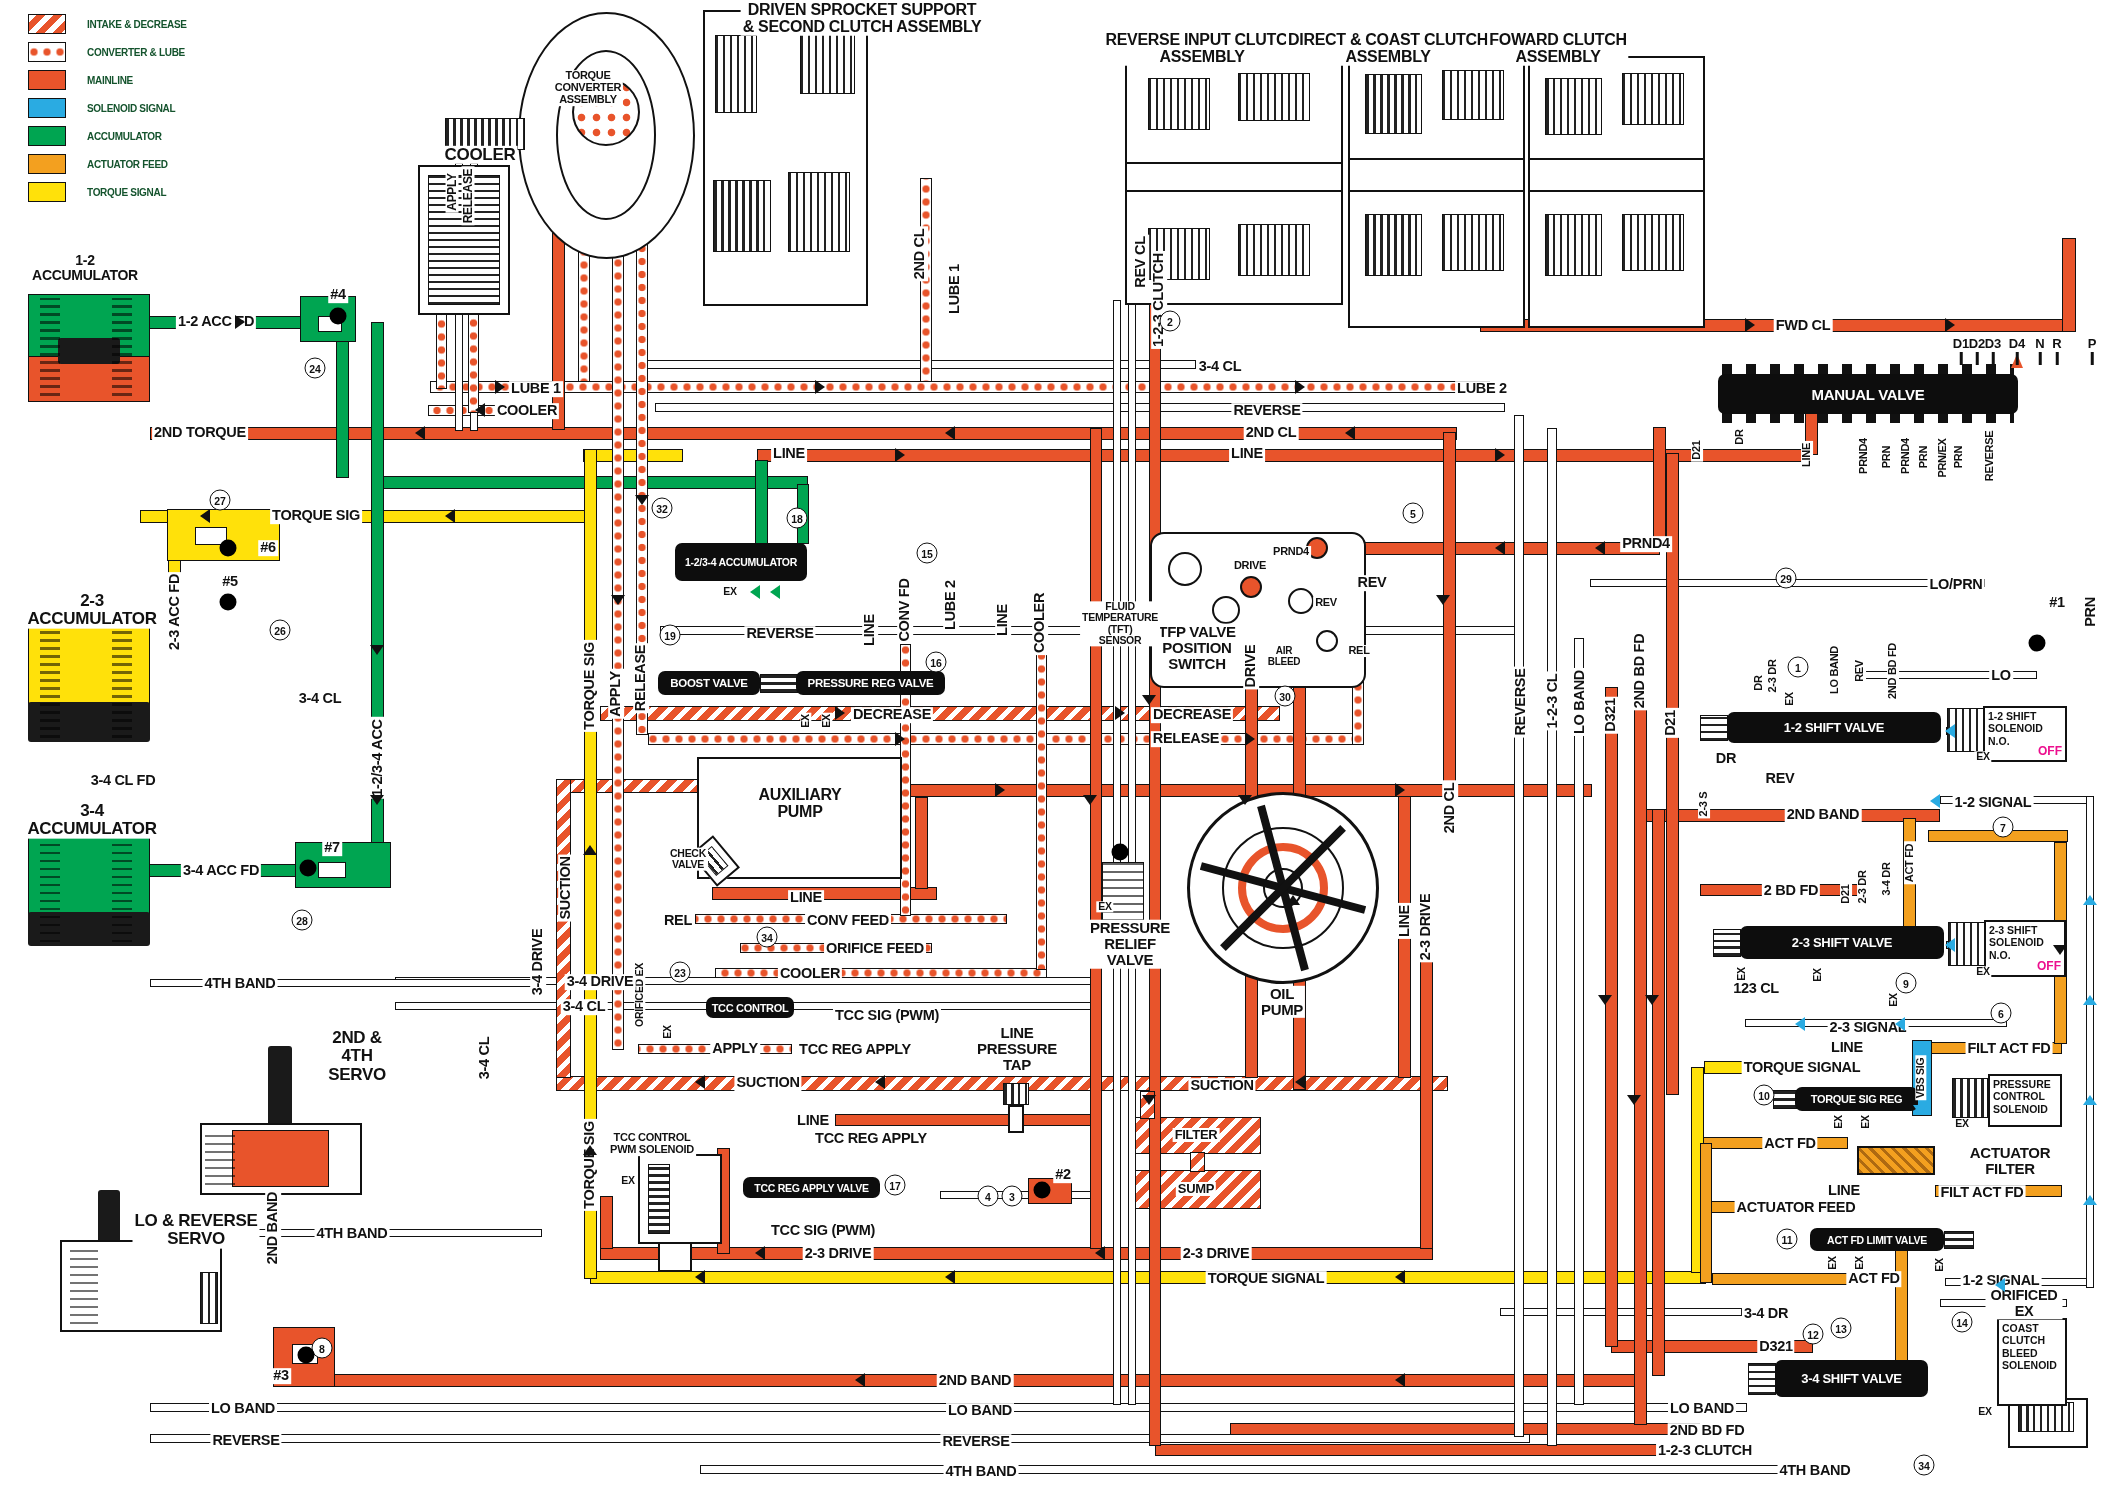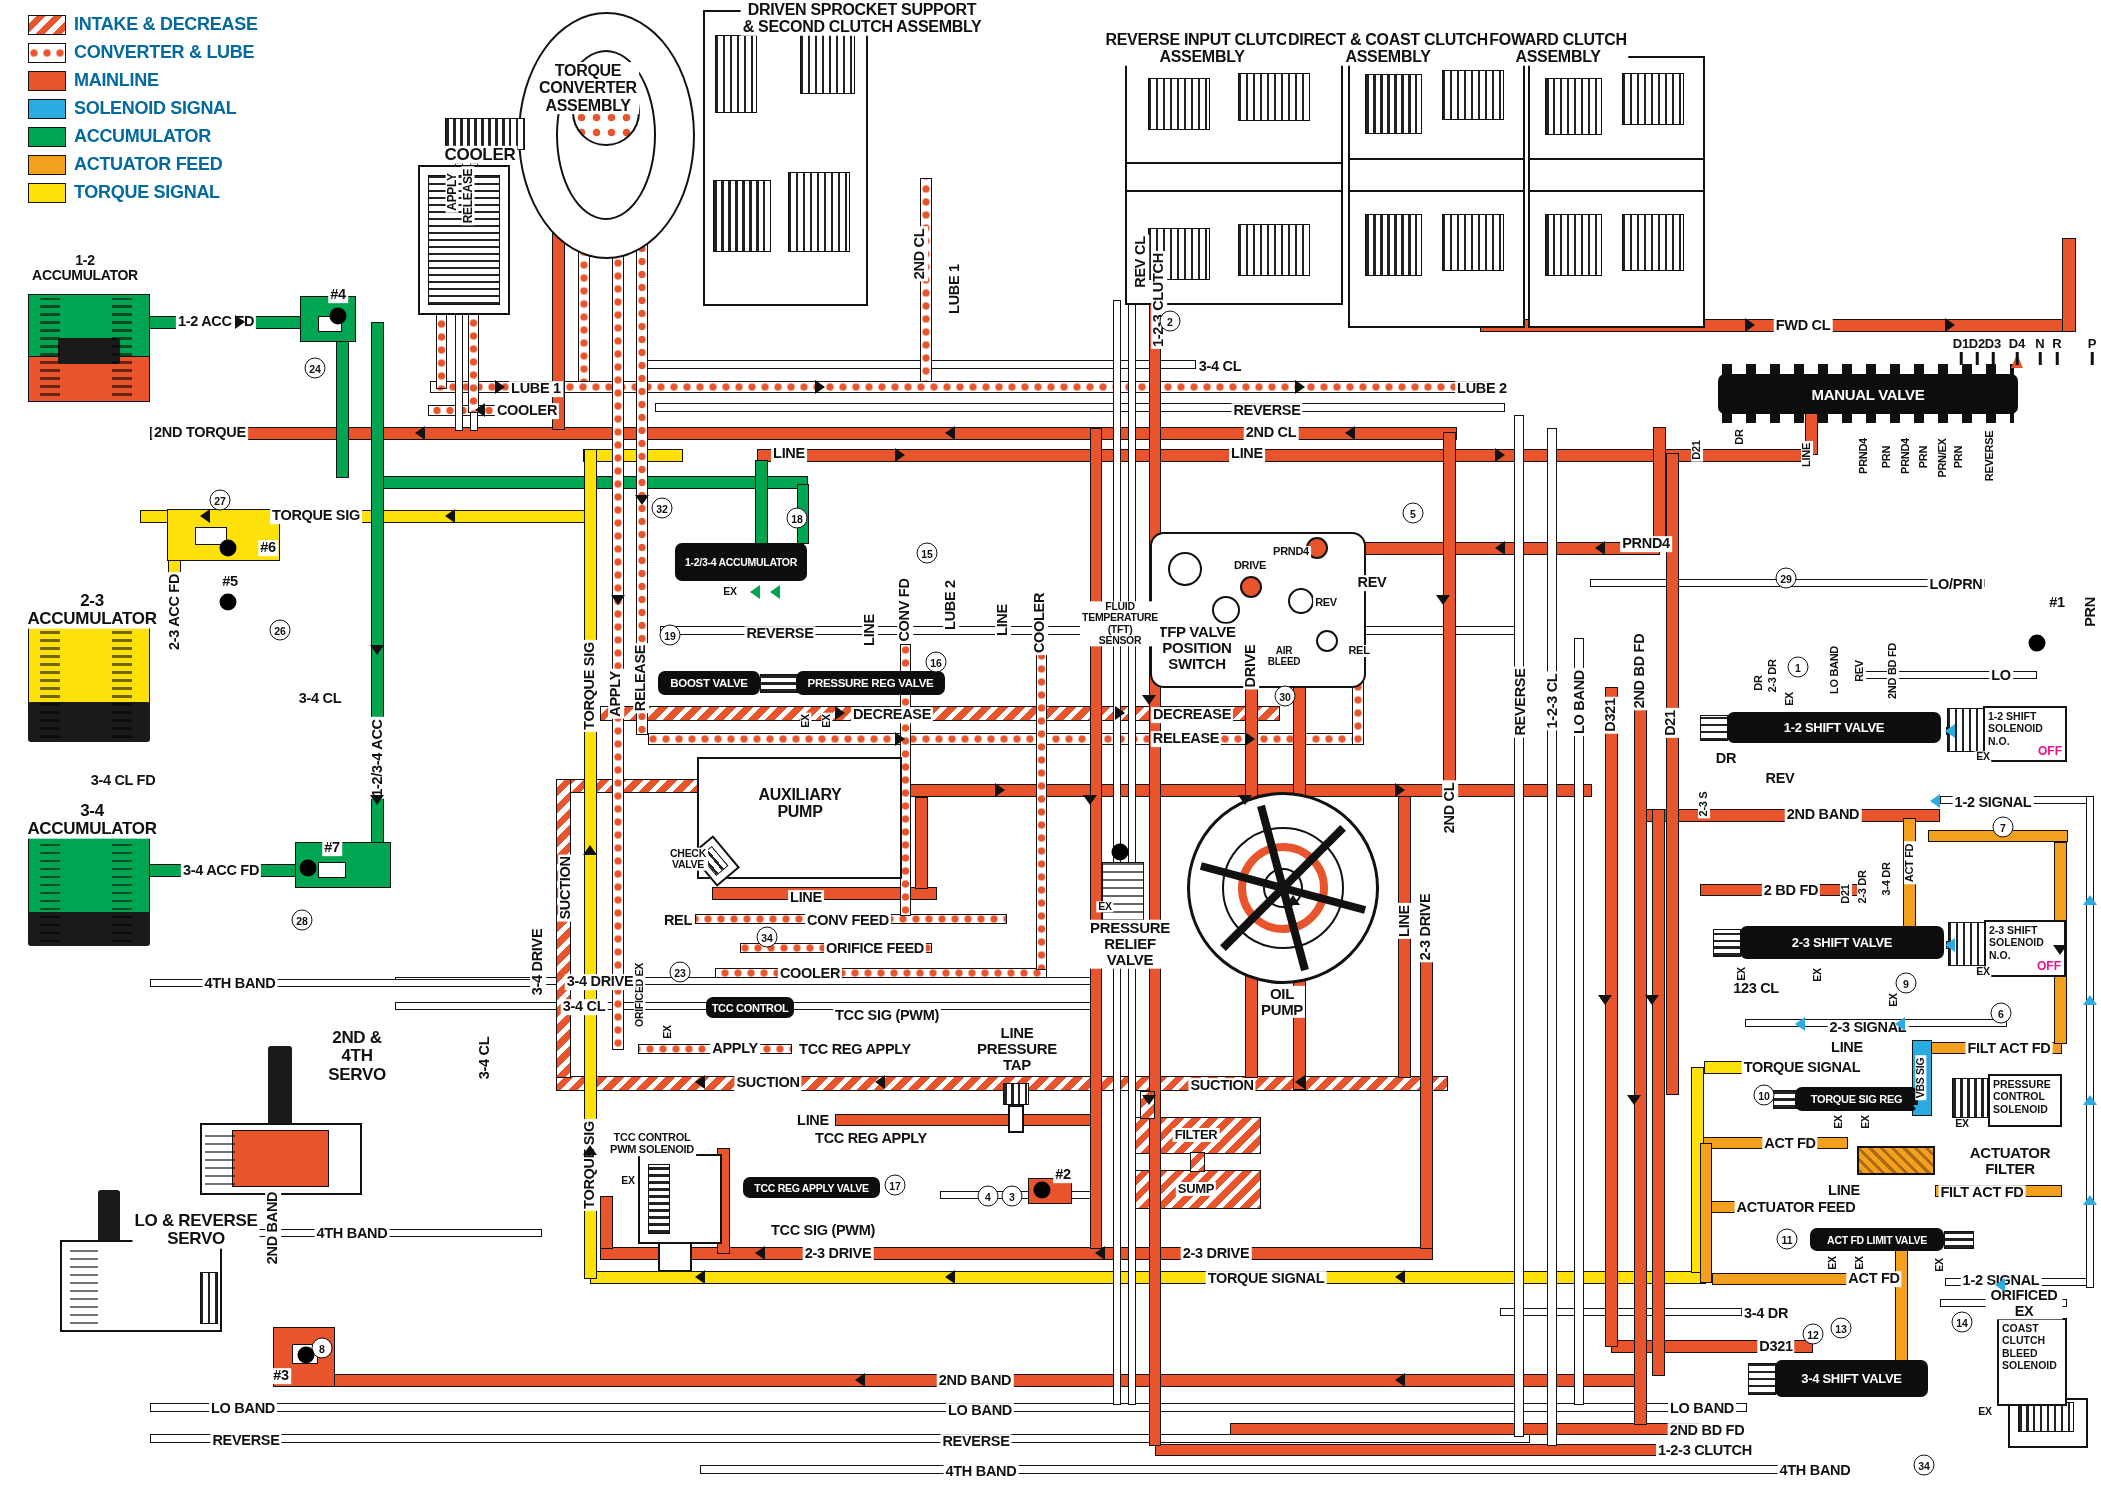--- a/index.html
+++ b/index.html
@@ -46,21 +46,21 @@
   .g-y{background:#ffe10a;border:1.5px solid #111;}
   .g-mesh{background:#f3a01f repeating-linear-gradient(45deg,rgba(90,40,0,.45) 0 3px,transparent 3px 8px);border:2px solid #111;}
   .g-teeth{background:repeating-linear-gradient(90deg,#111 0 10px,transparent 10px 24px);}
   .g-ringo{border:8px solid #e8542b;border-radius:50%;background:transparent;}
   .g-spoke{background:#111;}
   .g-wnotch{background:#fff;border:1.5px solid #111;}
   .g-mcirc{background:#e8542b;border:2px solid #111;border-radius:50%;}
   .arrow{position:absolute;width:0;height:0;transform:translate(-50%,-50%);z-index:45;}
   .legend-row{position:absolute;display:flex;align-items:center;gap:8px;z-index:60;}
   .legend-swatch{width:38px;height:20px;box-sizing:border-box;}
-  .legend-text{font-weight:bold;font-size:18px;color:#0369a1;letter-spacing:-0.3px;}
+  .legend-text{font-weight:bold;font-size:10px;color:#14532d;letter-spacing:-0.3px;margin-left:13px;}
   .gear-lbl{position:absolute;transform:translate(-50%,-50%);font-weight:bold;font-size:13px;color:#111;z-index:55;}
   .gear-tick{position:absolute;width:2.5px;height:13px;background:#111;transform:translate(-50%,0);z-index:55;}
 </style>
 </head>
 <body>
 
 <div id="canvas">
     <div class="pipe k-m" style="left: 150px; top: 427px; width: 1307px; height: 13px;"></div>
     <div class="pipe k-m" style="left: 757px; top: 449px; width: 1048px; height: 13px;"></div>
     <div class="pipe k-y" style="left: 583px; top: 449px; width: 100px; height: 13px;"></div>
@@ -284,21 +284,21 @@
     <div class="sol" style="left: 1984px; top: 920px; width: 72px; height: 49px;">2-3 SHIFT
 SOLENOID
 N.O.<span class="off">OFF</span></div>
     <div class="sol" style="left: 1988px; top: 1074px; width: 64px; height: 45px;">PRESSURE
 CONTROL
 SOLENOID</div>
     <div class="sol" style="left: 1997px; top: 1318px; width: 60px; height: 80px;">COAST
 CLUTCH
 BLEED
 SOLENOID</div>
-    <div class="lbl" style="left: 588px; top: 88px; font-size: 16px;">TORQUE
+    <div class="lbl" style="left: 588px; top: 88px; font-size: 11px;">TORQUE
 CONVERTER
 ASSEMBLY</div>
     <div class="lbl" style="left: 480px; top: 155px; font-size: 17px;">COOLER</div>
     <div class="lbl" style="left: 862px; top: 18px; font-size: 16px;">DRIVEN SPROCKET SUPPORT
 &amp; SECOND CLUTCH ASSEMBLY</div>
     <div class="lbl" style="left: 1202px; top: 48px; font-size: 16px;">REVERSE INPUT CLUTCH
 ASSEMBLY</div>
     <div class="lbl" style="left: 1388px; top: 48px; font-size: 16px;">DIRECT &amp; COAST CLUTCH
 ASSEMBLY</div>
     <div class="lbl" style="left: 1558px; top: 48px; font-size: 16px;">FOWARD CLUTCH

